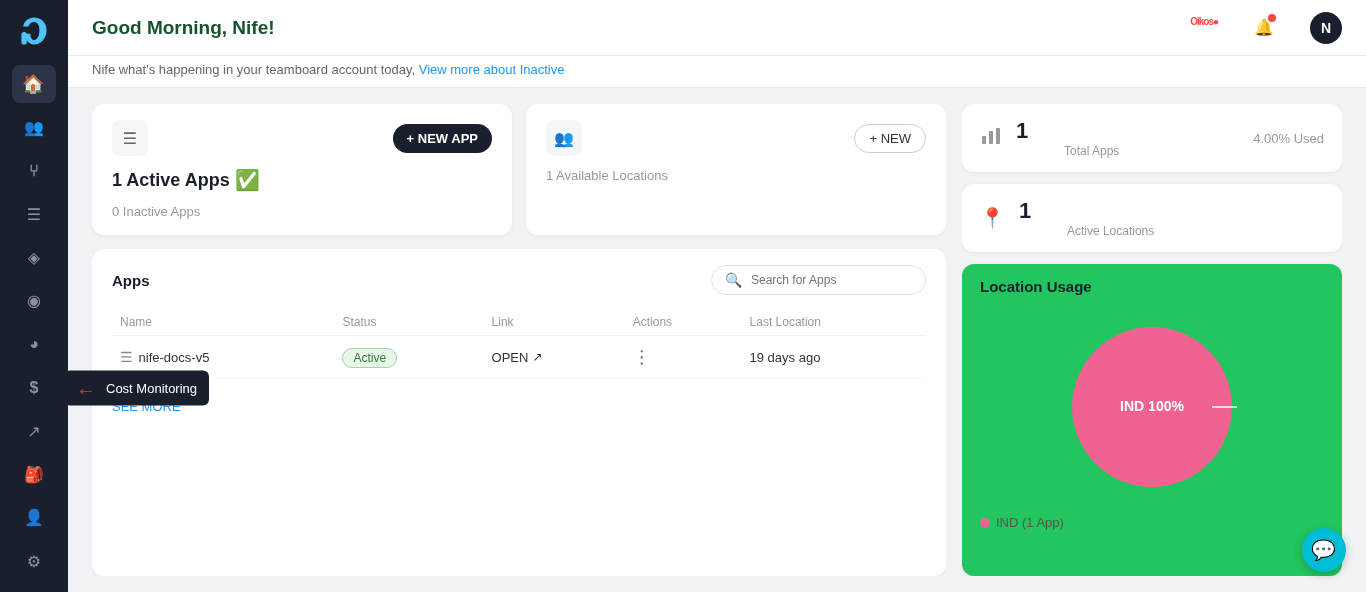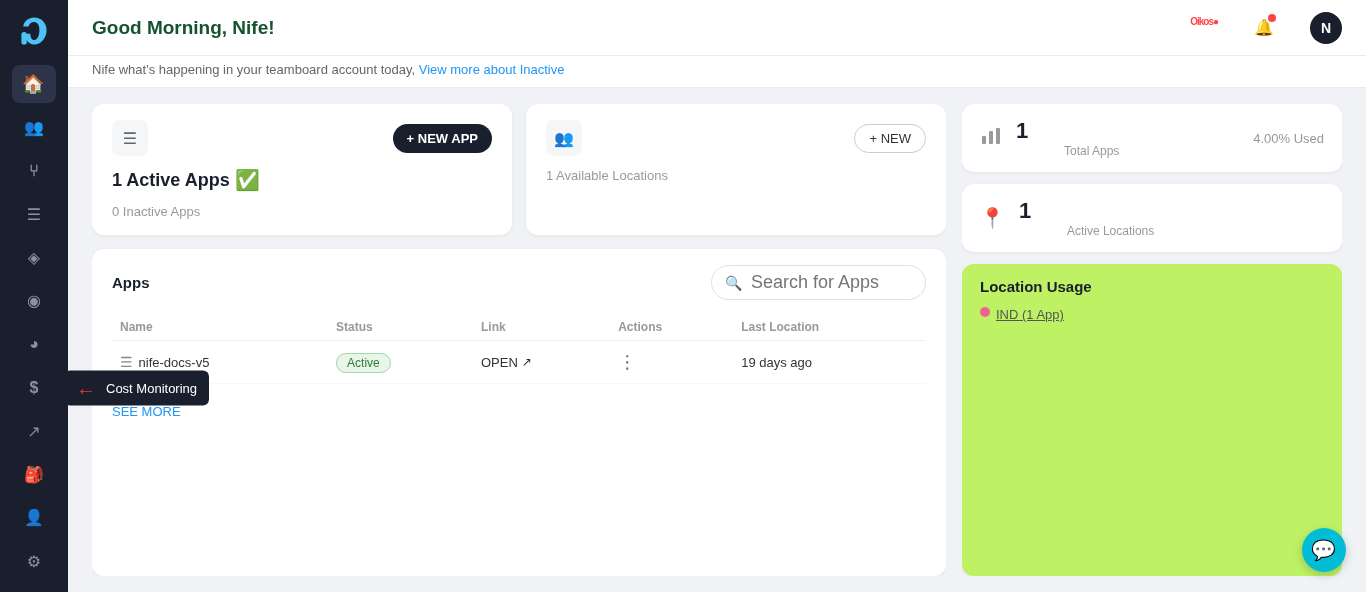--- a/index.html
+++ b/index.html
@@ -167,27 +167,27 @@
     }
     .table-card-header { display: flex; align-items: center; justify-content: space-between; margin-bottom: 14px; }
     .table-card-title { font-size: 15px; font-weight: 700; color: #1a1f2e; }
     .search-box {
       display: flex; align-items: center;
       border: 1.5px solid #e0e0e0; border-radius: 20px;
       padding: 6px 14px; gap: 8px;
       background: #fff;
     }
     .search-box input {
-      border: none; outline: none; font-size: 18px; color: #333; background: transparent; width: 160px;
+      border: none; outline: none; font-size: 12px; color: #333; background: transparent; width: 160px;
     }
     .search-icon { color: #999; font-size: 14px; }
 
     table { width: 100%; border-collapse: collapse; }
     thead th {
-      text-align: left; font-size: 12px; color: #999; font-weight: 700;
+      text-align: left; font-size: 12px; color: #999; font-weight: 400;
       padding: 6px 8px; border-bottom: 1px solid #f0f0f0;
     }
     tbody td { padding: 10px 8px; font-size: 13px; color: #333; border-bottom: 1px solid #f8f8f8; }
     .status-badge {
       background: #e8f5e9; color: #2e7d32;
       border: 1px solid #a5d6a7;
       padding: 2px 10px; border-radius: 12px; font-size: 12px; font-weight: 500;
     }
     .app-name { display: flex; align-items: center; gap: 6px; }
     .app-icon { color: #888; font-size: 14px; }
@@ -214,32 +214,32 @@
       justify-content: space-between;
       box-shadow: 0 1px 4px rgba(0,0,0,0.06);
     }
     .stat-left { display: flex; align-items: center; gap: 14px; }
     .stat-icon { color: #888; font-size: 22px; }
     .stat-num { font-size: 22px; font-weight: 700; color: #1a1f2e; }
     .stat-label { font-size: 12px; color: #999; margin-left: 48px; }
     .stat-right { font-size: 13px; color: #999; margin-left: 32px; }
 
     .location-card {
-      background: #bef264;
+      background: #22c55e;
       border-radius: 12px;
       padding: 14px 18px;
       box-shadow: 0 1px 4px rgba(0,0,0,0.06);
       flex: 1;
       overflow: hidden;
     }
     .location-title { font-size: 15px; font-weight: 700; color: #1a1f2e; margin-bottom: 12px; }
 
     
     .pie-container { display: flex; justify-content: center; align-items: center; margin: 8px 0; }
-    .pie-label { font-size: 13px; color: #555; margin-top: 8px; display: flex; align-items: flex-start; gap: 6px; text-decoration: underline; }
+    .pie-label { font-size: 13px; color: #555; margin-top: 8px; display: flex; align-items: center; gap: 6px; }
     .pie-dot { width: 10px; height: 10px; border-radius: 50%; background: #f06292; }
 
     
     .chat-btn {
       position: fixed;
       bottom: 20px;
       right: 20px;
       width: 44px; height: 44px;
       background: #00bcd4; border-radius: 50%;
       display: flex; align-items: center; justify-content: center;
@@ -430,20 +430,28 @@
           <div>
             <div class="stat-num">1</div>
             <div class="stat-label">Active Locations</div>
           </div>
         </div>
       </div>
 
       <div class="location-card">
         <div class="location-title">Location Usage</div>
 
+        <div class="pie-container">
+          <svg width="200" height="200" viewBox="0 0 200 200">
+            <circle cx="100" cy="100" r="80" fill="#f06292"></circle>
+
+            <text x="100" y="100" text-anchor="middle" dominant-baseline="middle" fill="#fff" font-size="14" font-weight="bold">IND 100%</text>
+            <line x1="160" y1="100" x2="185" y2="100" stroke="#fff" stroke-width="1.5"></line>
+          </svg>
+        </div>
 
         <div class="pie-label">
           <div class="pie-dot"></div>
           <span>IND (1 App)</span>
         </div>
       </div>
     </div>
 
   </div>
 </div>

